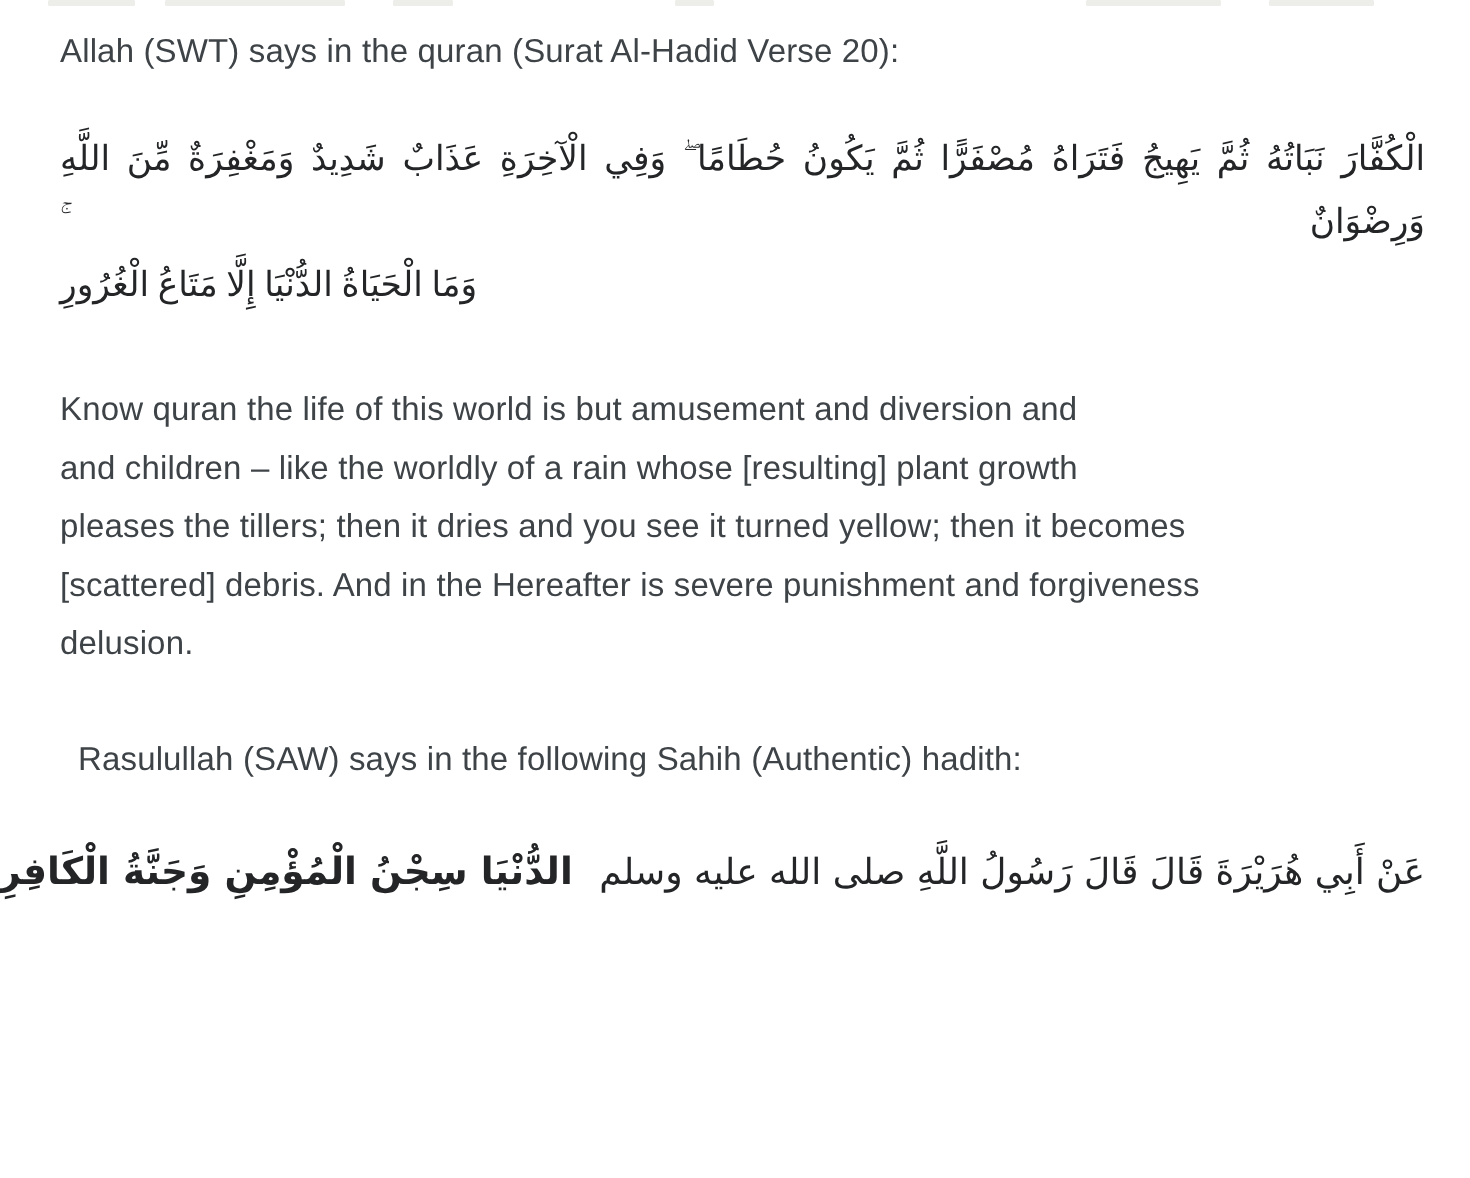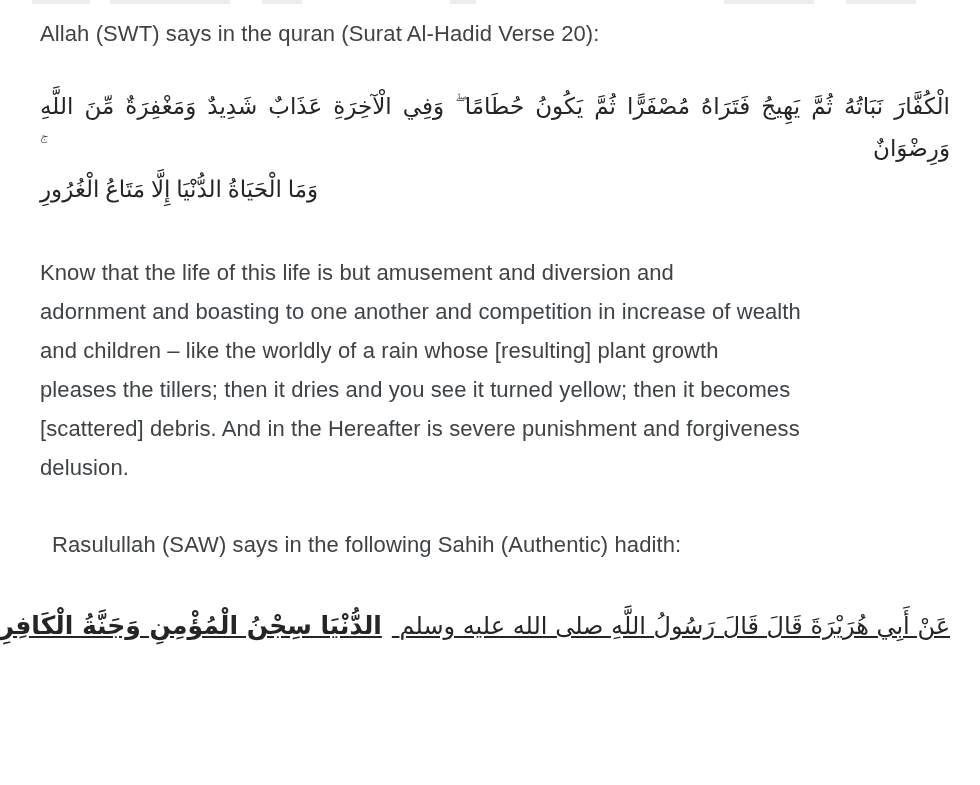--- a/index.html
+++ b/index.html
@@ -73,23 +73,22 @@
   }
   .intro-2 {
     margin-top: 38px;
     margin-left: 12px;
   }
   .hadith-line {
     margin-top: 36px;
     direction: rtl;
     unicode-bidi: embed;
     font-size: 24px;
-    line-height: 52px;
+    line-height: 40px;
     white-space: nowrap;
-    text-decoration: underline;
   }
   .hadith-line .matn {
     font-weight: bold;
     font-size: 25px;
     margin-inline-start: 10px;
   }
 </style>
 </head>
 <body>
 
@@ -105,22 +104,21 @@
   </div>
 
   <p class="en intro">Allah (SWT) says in the quran (Surat Al-Hadid Verse 20):</p>
 
   <div class="quran">
     <div class="ar quran-line">الْكُفَّارَ نَبَاتُهُ ثُمَّ يَهِيجُ فَتَرَاهُ مُصْفَرًّا ثُمَّ يَكُونُ حُطَامًا ۖ وَفِي الْآخِرَةِ عَذَابٌ شَدِيدٌ وَمَغْفِرَةٌ مِّنَ اللَّهِ وَرِضْوَانٌ ۚ</div>
     <div class="ar quran-line align-left">وَمَا الْحَيَاةُ الدُّنْيَا إِلَّا مَتَاعُ الْغُرُورِ</div>
   </div>
 
   <div class="en translation">
-    <div class="t-line">Know that the life of this life is but amusement and diversion and</div>
-    <div class="t-line">adornment and boasting to one another and competition in increase of wealth</div>
+    <div class="t-line">Know quran the life of this world is but amusement and diversion and</div>
     <div class="t-line">and children – like the worldly of a rain whose [resulting] plant growth</div>
     <div class="t-line">pleases the tillers; then it dries and you see it turned yellow; then it becomes</div>
     <div class="t-line">[scattered] debris. And in the Hereafter is severe punishment and forgiveness</div>
     <div class="t-line">delusion.</div>
   </div>
 
   <p class="en intro intro-2">Rasulullah (SAW) says in the following Sahih (Authentic) hadith:</p>
 
   <div class="ar hadith-line">
     <span class="isnad">عَنْ أَبِي هُرَيْرَةَ قَالَ قَالَ رَسُولُ اللَّهِ صلى الله عليه وسلم</span>

